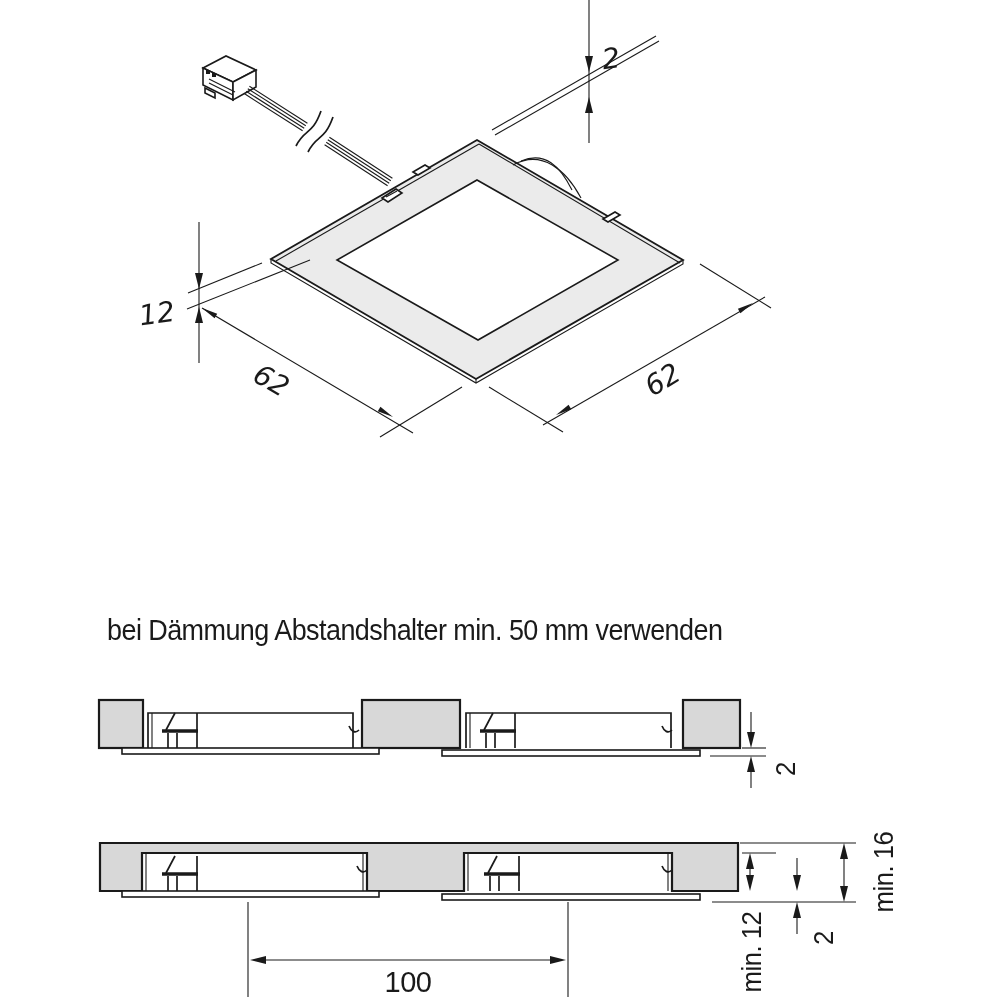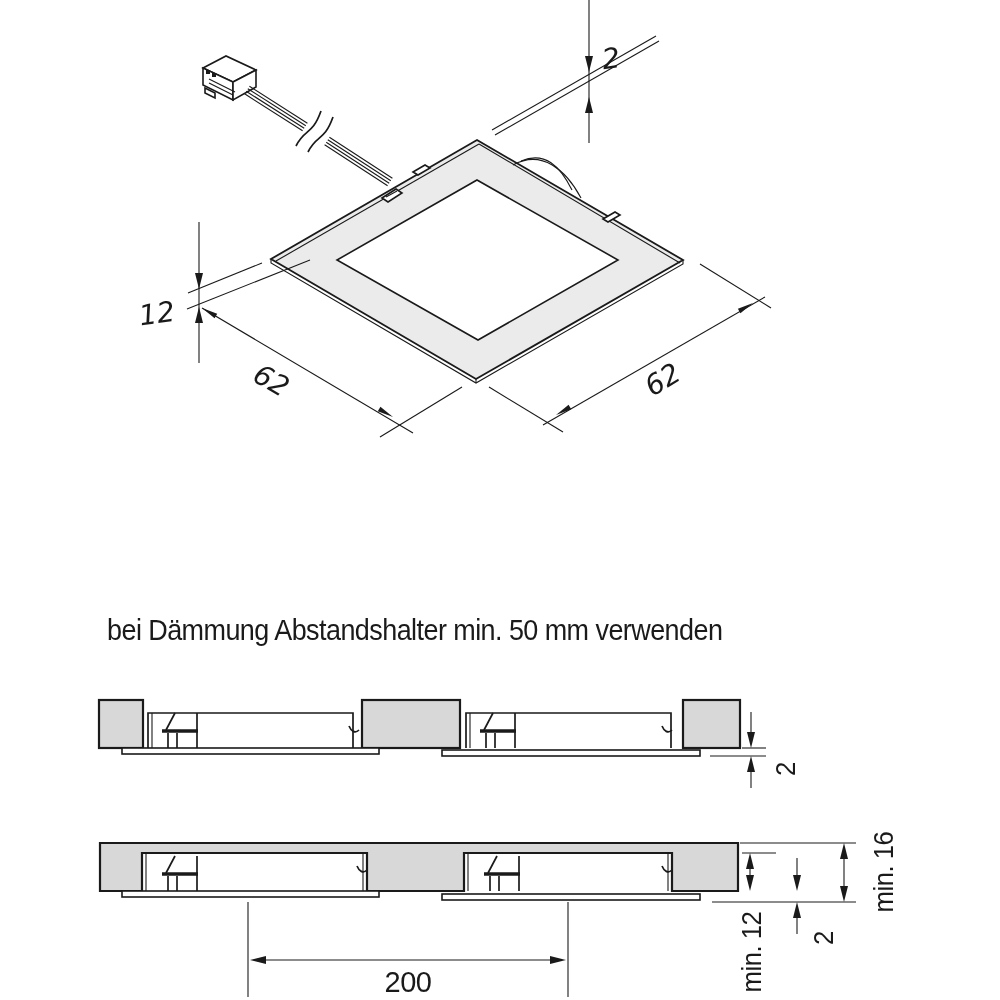--- a/index.html
+++ b/index.html
@@ -222,15 +222,15 @@
   <div class="note">bei Dämmung Abstandshalter min. 50 mm verwenden</div>
 
   <div class="lbl tech rot90" style="left:772px;top:755px;width:28px;height:28px;">2</div>
 
   <div class="lbl tech rot90" style="left:704px;top:938px;width:96px;height:28px;">min. 12</div>
 
   <div class="lbl tech rot90" style="left:810px;top:924px;width:28px;height:28px;">2</div>
 
   <div class="lbl tech rot90" style="left:838px;top:858px;width:92px;height:28px;">min. 16</div>
 
-  <div class="lbl tech" style="left:368px;top:967px;width:80px;height:30px;font-size:29px;">200</div>
+  <div class="lbl tech" style="left:368px;top:967px;width:80px;height:30px;font-size:29px;">100</div>
 
 </div>
 
 </body></html>

